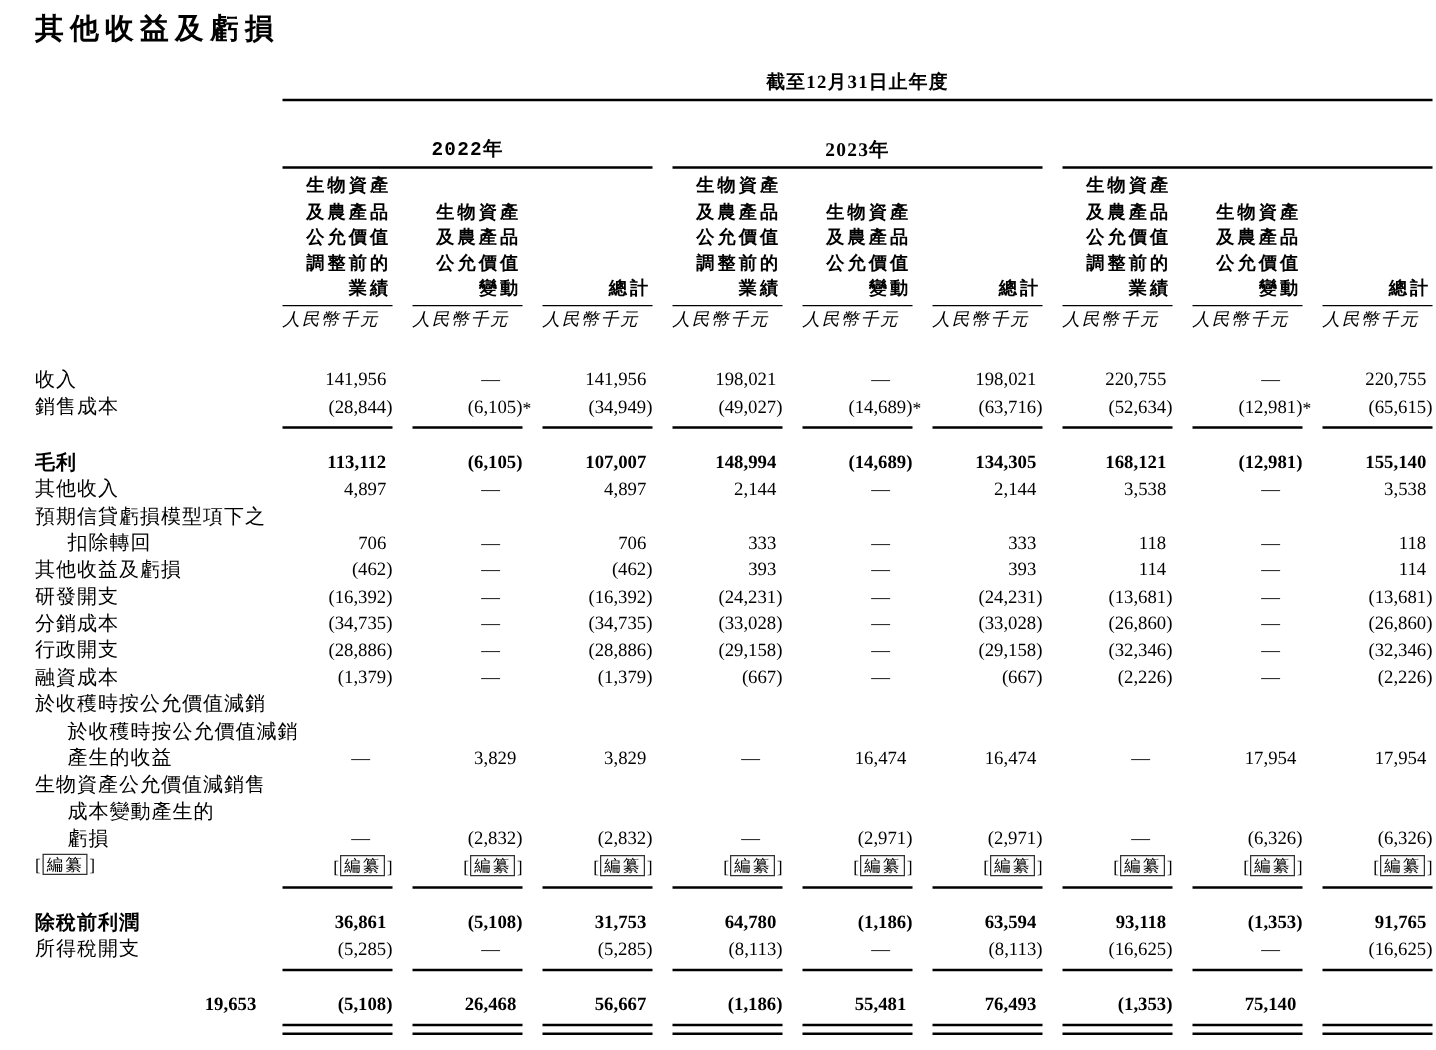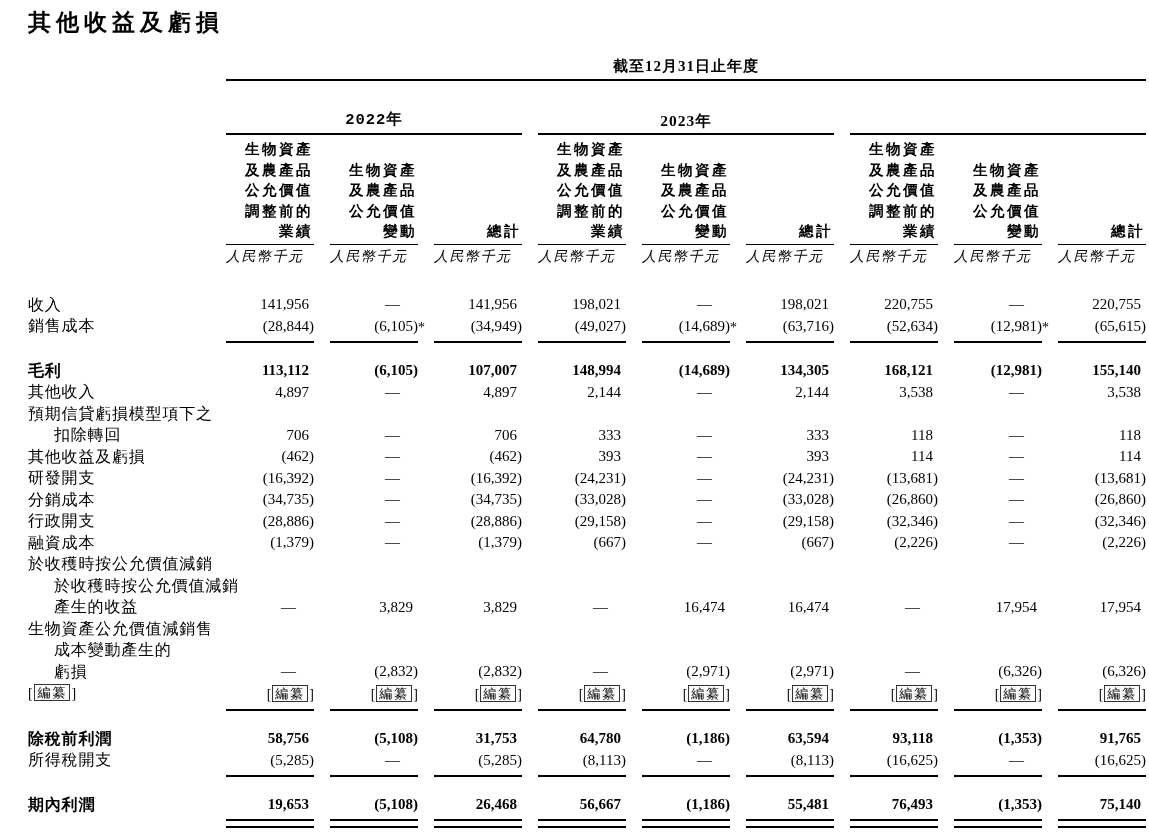--- a/index.html
+++ b/index.html
@@ -361,21 +361,21 @@
         <div class="rule" style="grid-column: 6;"></div>
         <div class="rule" style="grid-column: 7;"></div>
         <div class="rule" style="grid-column: 8;"></div>
         <div class="rule" style="grid-column: 9;"></div>
         <div class="rule" style="grid-column: 10;"></div>
       </div>
       <div class="grid-row data-row bold gap">
         <div class="c lbl">
           <div class="label-line">除稅前利潤</div>
         </div>
-        <div class="c num">58,756</div>
+        <div class="c num">36,861</div>
         <div class="c num neg">(5,108)</div>
         <div class="c num">31,753</div>
         <div class="c num">64,780</div>
         <div class="c num neg">(1,186)</div>
         <div class="c num">63,594</div>
         <div class="c num">93,118</div>
         <div class="c num neg">(1,353)</div>
         <div class="c num">91,765</div>
       </div>
       <div class="grid-row data-row">
@@ -397,23 +397,20 @@
         <div class="rule" style="grid-column: 3;"></div>
         <div class="rule" style="grid-column: 4;"></div>
         <div class="rule" style="grid-column: 5;"></div>
         <div class="rule" style="grid-column: 6;"></div>
         <div class="rule" style="grid-column: 7;"></div>
         <div class="rule" style="grid-column: 8;"></div>
         <div class="rule" style="grid-column: 9;"></div>
         <div class="rule" style="grid-column: 10;"></div>
       </div>
       <div class="grid-row data-row bold gap">
-        <div class="c lbl">
-          <div class="label-line">期內利潤</div>
-        </div>
         <div class="c num">19,653</div>
         <div class="c num neg">(5,108)</div>
         <div class="c num">26,468</div>
         <div class="c num">56,667</div>
         <div class="c num neg">(1,186)</div>
         <div class="c num">55,481</div>
         <div class="c num">76,493</div>
         <div class="c num neg">(1,353)</div>
         <div class="c num">75,140</div>
       </div>

